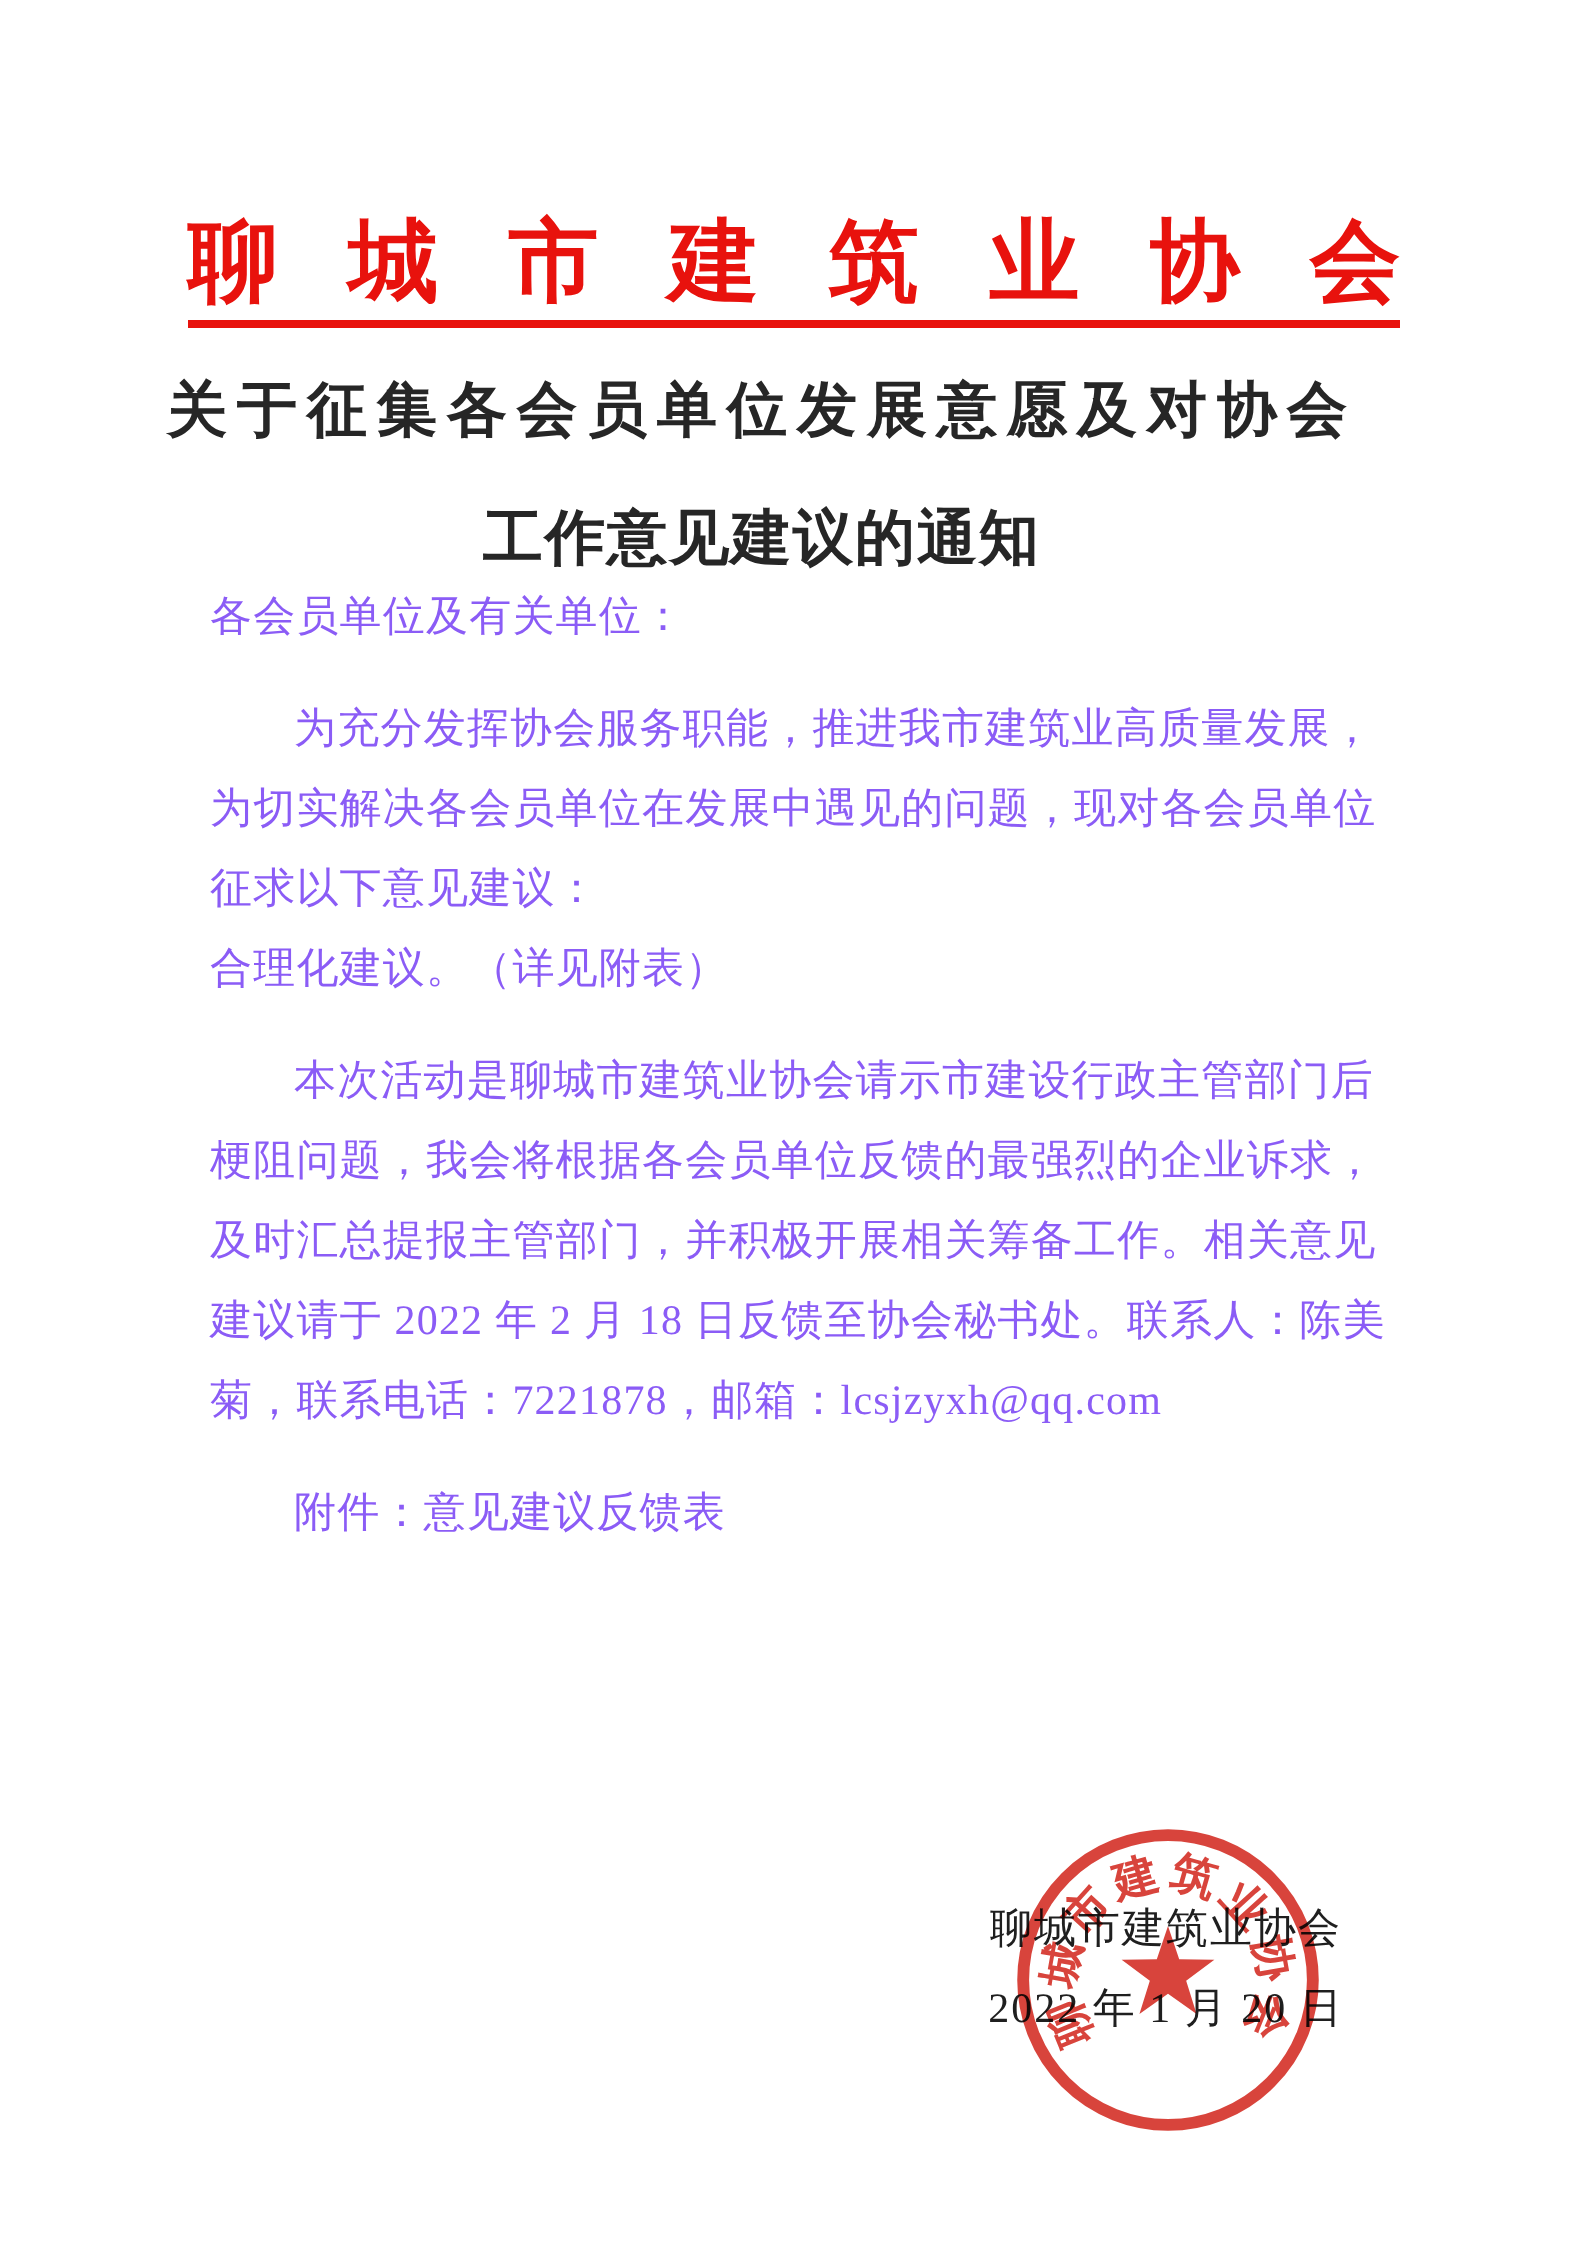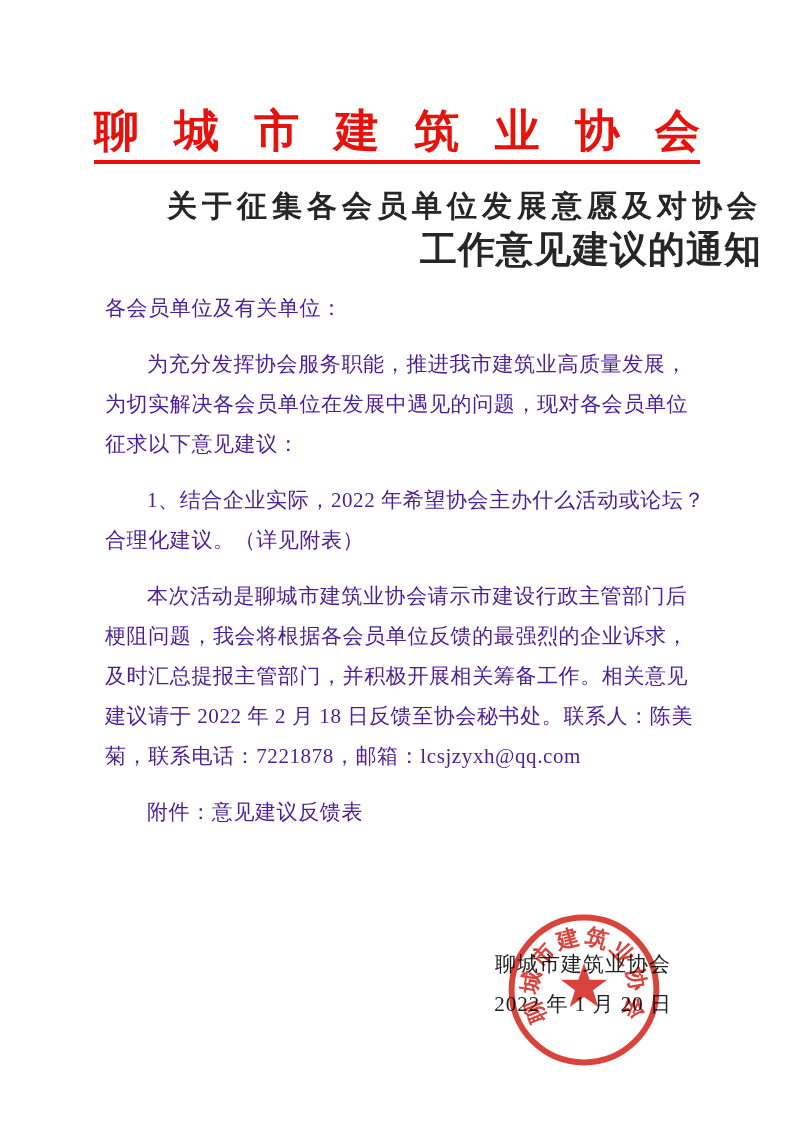--- a/index.html
+++ b/index.html
@@ -16,31 +16,31 @@
   .org-line{
     display:flex;justify-content:space-between;
     font-family:"Liberation Sans","DejaVu Sans",sans-serif;
     font-weight:bold;font-size:45px;line-height:50px;
     color:#e8120d;
   }
   .red-rule{margin-top:4px;height:4px;background:#e8120d;}
   
   .doc-title{
     position:absolute;top:184px;left:0;width:762px;
-    text-align:right;
+    text-align:center;
     font-family:"Liberation Sans","DejaVu Sans",sans-serif;
     font-weight:bold;color:#262626;
   }
   .doc-title .t1{font-size:30px;line-height:44px;letter-spacing:5px;white-space:nowrap;}
-  .doc-title .t2{font-size:37px;line-height:44px;letter-spacing:1px;white-space:nowrap;}
+  .doc-title .t2{font-size:30px;line-height:44px;letter-spacing:1px;white-space:nowrap;margin-top:20px;}
   
   .body-text{
     position:absolute;top:288px;left:105px;width:607px;
     font-size:21px;line-height:40px;letter-spacing:0.6px;
-    color:#4c1d95;
+    color:#8b5cf6;
   }
   .body-text .line{white-space:nowrap;}
   .body-text .line.indent{padding-left:42px;margin-top:16px;}
   
   .signature{
     position:absolute;top:944px;left:433px;width:300px;
     text-align:center;font-size:21px;line-height:40px;
     letter-spacing:1px;color:#1f1f1f;
   }
   .signature div{white-space:nowrap;}
@@ -75,21 +75,20 @@
   <div class="doc-title">
     <div class="t1">关于征集各会员单位发展意愿及对协会</div>
     <div class="t2">工作意见建议的通知</div>
   </div>
 
   <div class="body-text">
     <div class="line">各会员单位及有关单位：</div>
     <div class="line indent">为充分发挥协会服务职能，推进我市建筑业高质量发展，</div>
     <div class="line">为切实解决各会员单位在发展中遇见的问题，现对各会员单位</div>
     <div class="line">征求以下意见建议：</div>
-    <div class="line indent">1、结合企业实际，2022 年希望协会主办什么活动或论坛？</div>
     <div class="line">合理化建议。（详见附表）</div>
     <div class="line indent">本次活动是聊城市建筑业协会请示市建设行政主管部门后</div>
     <div class="line">梗阻问题，我会将根据各会员单位反馈的最强烈的企业诉求，</div>
     <div class="line">及时汇总提报主管部门，并积极开展相关筹备工作。相关意见</div>
     <div class="line">建议请于 2022 年 2 月 18 日反馈至协会秘书处。联系人：陈美</div>
     <div class="line">菊，联系电话：7221878，邮箱：lcsjzyxh@qq.com</div>
     <div class="line indent">附件：意见建议反馈表</div>
   </div>
 
   <div class="signature">

